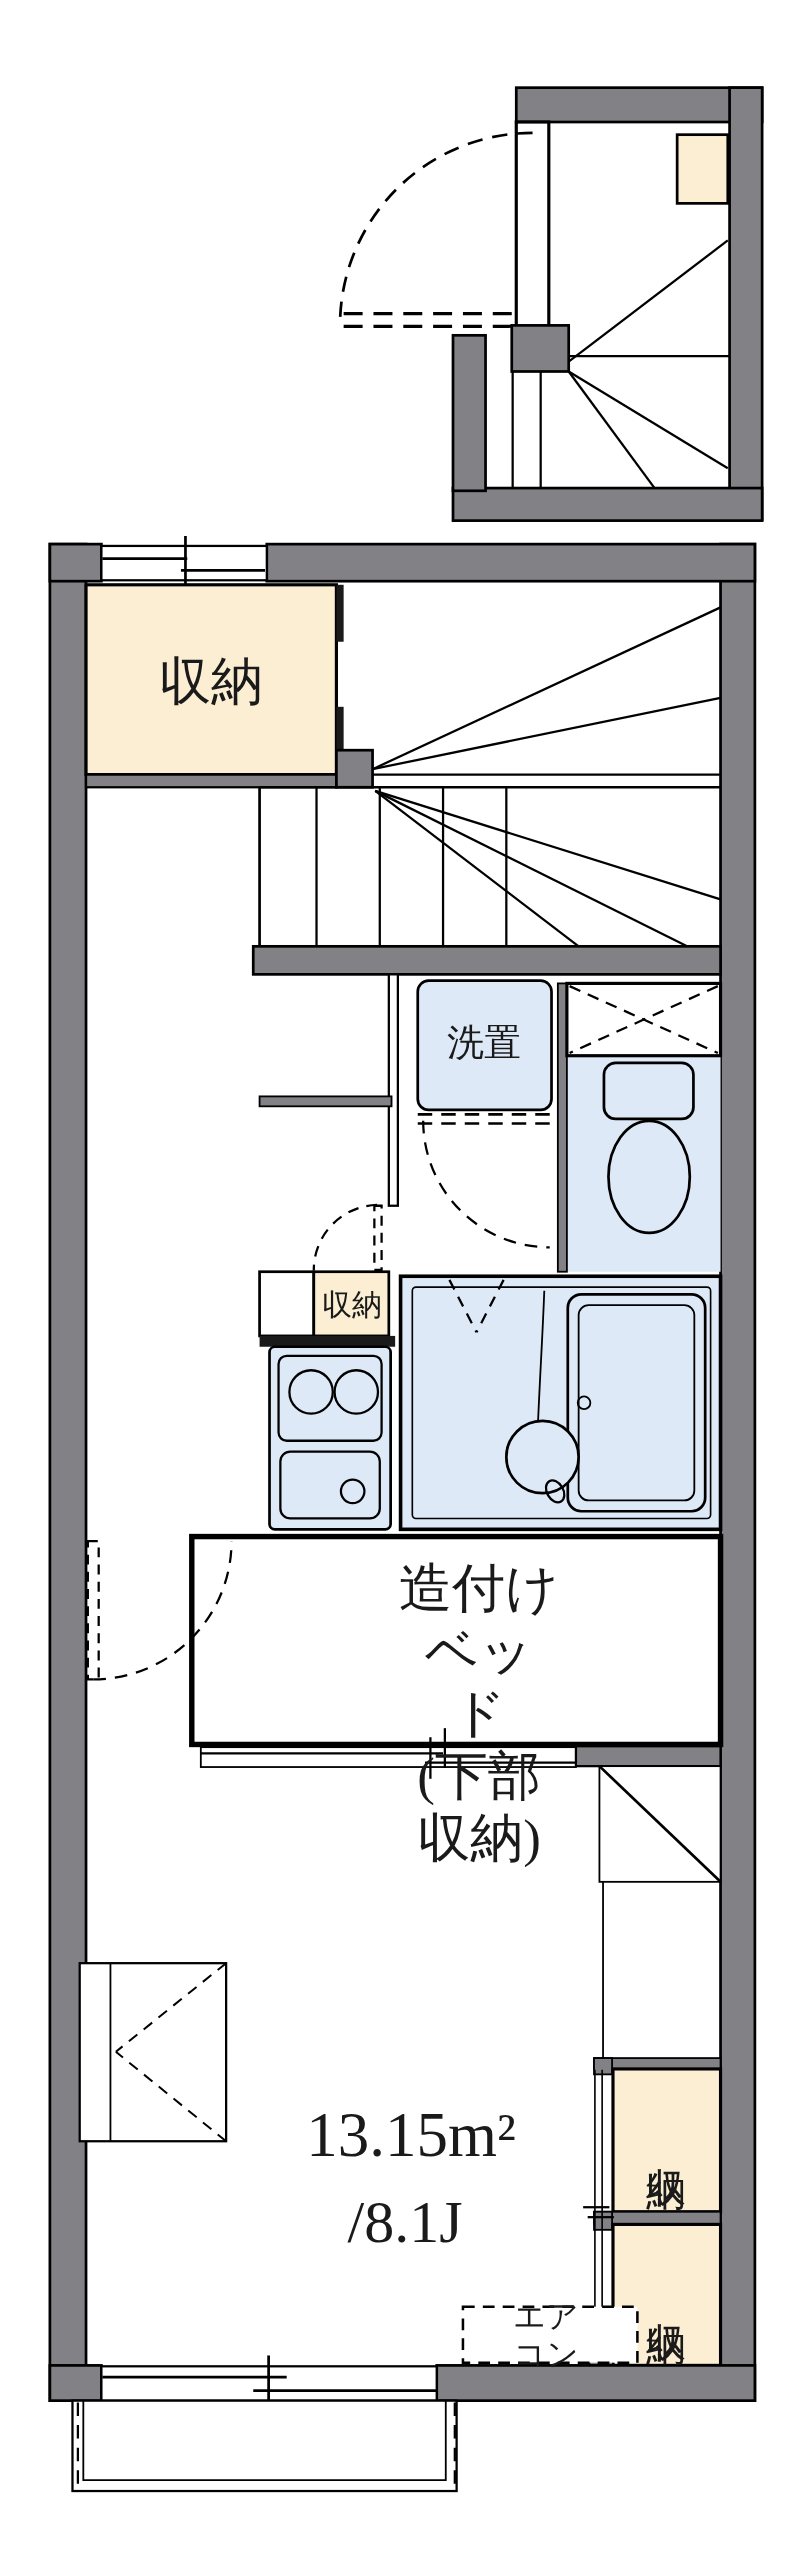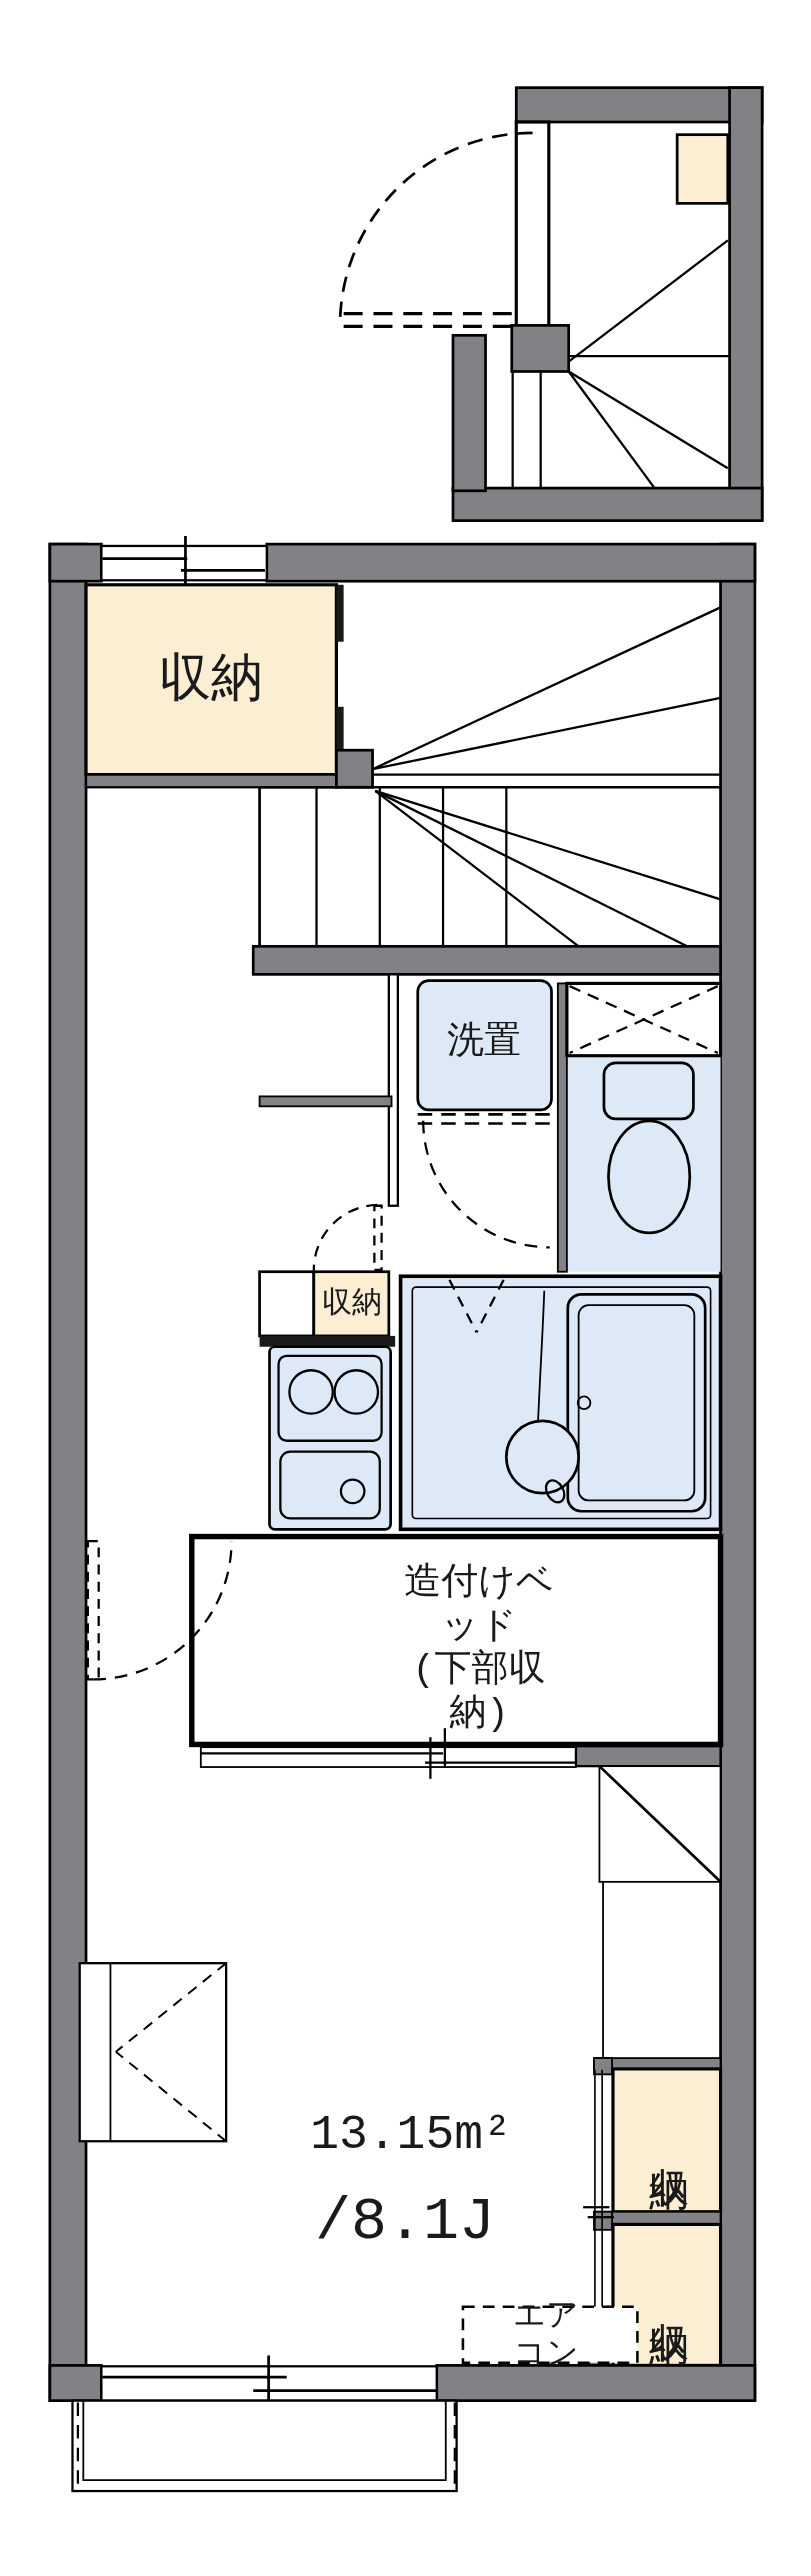--- a/index.html
+++ b/index.html
@@ -1,17 +1,17 @@
 <!DOCTYPE html>
 <html style="font-size:14.5px"><head>
 <meta charset="utf-8">
 <style>
   html,body{margin:0;padding:0;background:#fff;}
   #plan{position:relative;width:640px;height:2576px;background:#fff;
-        font-family:Liberation Mono, monospace;color:#111;}
+        font-family:Liberation Serif, serif;color:#111;}
   #plan svg{position:absolute;left:0;top:0;}
   .lbl{position:absolute;transform:translate(-50%,-50%);white-space:pre-line;
        text-align:center;color:#1a1a1a;line-height:1.18;}
   .v-lbl{writing-mode:vertical-rl;text-orientation:upright;letter-spacing:3.6px;}
 </style>
 </head>
 <body>
 
 <div id="plan">
 <svg width="812" height="2576" viewBox="0 0 898 2850">
@@ -188,21 +188,21 @@
       <path d="M92,2656 V2744 H493 V2656" stroke-width="2"></path>
       <line x1="86" y1="2658" x2="86" y2="2754" stroke-width="2.5" stroke-dasharray="15 10"></line>
       <line x1="503" y1="2658" x2="503" y2="2754" stroke-width="2.5" stroke-dasharray="15 10"></line>
     </g>
   </g>
 </svg>
 
   <div class="lbl" style="left:211px;top:682px;font-size:52px;">収納</div>
   <div class="lbl" style="left:484px;top:1043px;font-size:37px;">洗置</div>
   <div class="lbl" style="left:352px;top:1305px;font-size:30px;">収納</div>
-  <div class="lbl" style="left:479px;top:1649px;font-size:37px;">造付けベッド
+  <div class="lbl" style="left:479px;top:1713px;font-size:53px;">造付けベッド
 (下部収納)</div>
-  <div class="lbl" style="left:411px;top:2135px;font-size:48px;">13.15m²</div>
+  <div class="lbl" style="left:411px;top:2135px;font-size:63px;">13.15m²</div>
   <div class="lbl" style="left:405px;top:2222px;font-size:60px;">/8.1J</div>
   <div class="lbl" style="left:546px;top:2336px;font-size:32px;">エアコン</div>
   <div class="lbl v-lbl" style="left:666px;top:2140px;font-size:40px;">収納</div>
   <div class="lbl v-lbl" style="left:666px;top:2295px;font-size:40px;">収納</div>
 </div>
 
 
 </body></html>

